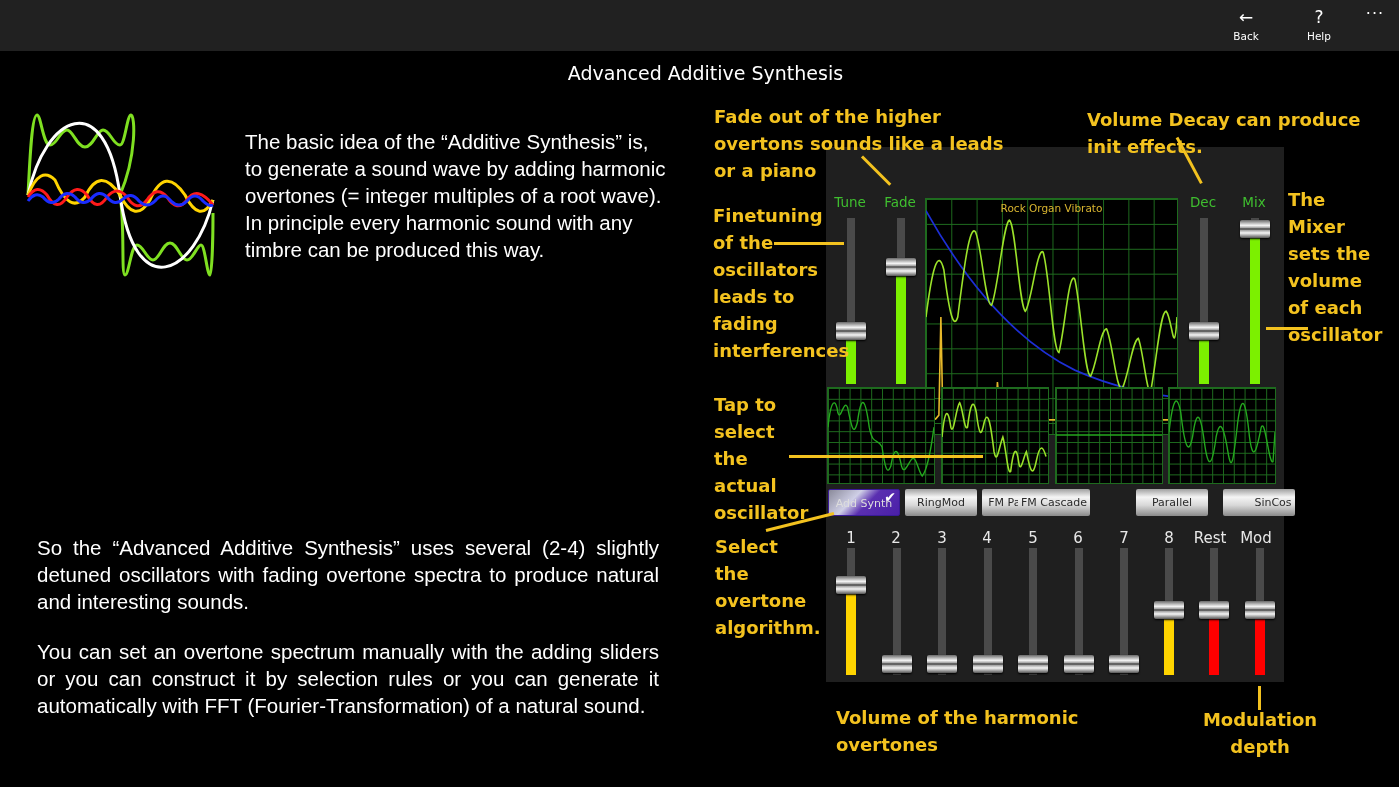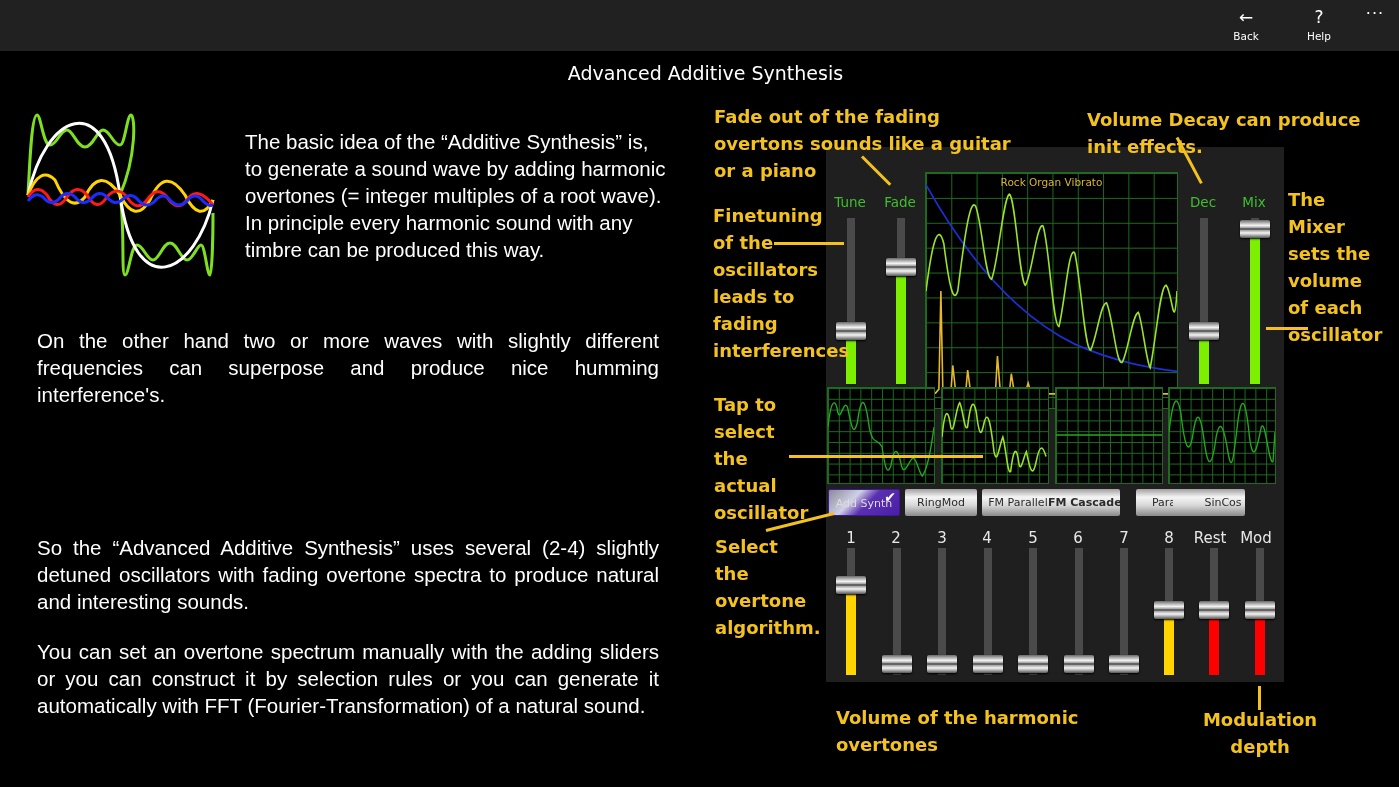--- a/index.html
+++ b/index.html
@@ -34,21 +34,21 @@
 
   .track { position: absolute; width: 8px; background: #4a4a4a; }
   .fill { position: absolute; width: 10px; }
   .thumb { position: absolute; width: 30px; height: 18px; border-radius: 2px;
     background: linear-gradient(to bottom, #6a6a6a 0%, #f4f4f4 30%, #9a9a9a 45%, #202020 50%, #9a9a9a 55%, #f4f4f4 72%, #555 100%);
     box-shadow: 0 1px 2px #000; cursor: grab; }
 
   .scope { position: absolute; background-color: #000;
     background-image: linear-gradient(#1e6b1e 1px, transparent 1px), linear-gradient(90deg, #1e6b1e 1px, transparent 1px);
     border: 1px solid #1e6b1e; }
-  #main-scope { left: 925px; top: 172px; width: 253px; height: 237px; background-size: 25.3px 24.9px; }
+  #main-scope { left: 925px; top: 198px; width: 253px; height: 237px; background-size: 25.3px 24.9px; }
   .mini-scope { top: 387px; height: 97px; width: 108px; background-size: 10.8px 10.8px; cursor: pointer; }
   .scope svg { position: absolute; left: 0; top: 0; width: 100%; height: 100%; }
   .scope-title { position: absolute; left: 0; top: 3px; width: 100%; text-align: center; font-family: "DejaVu Sans", sans-serif; font-size: 10.5px; color: #d9b530; }
 
   .algo-btn { position: absolute; top: 489px; height: 27px; width: 72px; font-family: "DejaVu Sans", sans-serif; font-size: 11px; color: #2a2a2a; text-align: center; line-height: 27px; border-radius: 2px;
     background: linear-gradient(to bottom, #a0a0a0 0%, #f5f5f5 30%, #d8d8d8 60%, #8a8a8a 100%); cursor: pointer; white-space: nowrap; overflow: hidden; }
   .algo-btn.active { background: linear-gradient(135deg, #8a8a9a 0%, #cfcfe6 35%, #5a2fb0 55%, #4a1fa8 100%); color: #ddd; border: 1px solid #3a1a98; }
   .algo-btn .check { position: absolute; right: 3px; top: -6px; color: #fff; font-family: "DejaVu Sans", sans-serif; font-size: 14px; }
 
   .ann { position: absolute; font-family: "DejaVu Sans", sans-serif; font-weight: bold; color: #f3c21f; font-size: 18px; line-height: 27px; }
@@ -76,21 +76,20 @@
 <svg class="wave-art" viewBox="0 0 190 180">
   <path fill="none" stroke="#7fe021" stroke-width="3" d="M3,90 C5,50 7,10 12,10 C16,10 18,40 25,40 C32,40 35,25 42,25 C48,25 52,42 60,42 C68,42 72,25 78,25 C85,25 88,40 95,40 C100,40 102,10 106,10 C110,10 112,50 95,90 C100,120 96,170 100,170 C104,170 106,140 112,140 C118,140 122,155 128,155 C134,155 138,138 145,138 C152,138 156,155 162,155 C168,155 172,140 176,140 C180,140 182,170 185,170 C187,170 188,130 188,108"></path>
   <path fill="none" stroke="#ffffff" stroke-width="3" d="M3,90 C20,10 80,-20 95,90 C110,200 170,170 188,95"></path>
   <path fill="none" stroke="#ffd400" stroke-width="3" d="M3,90 Q15,60 30,75 Q45,110 60,92 Q75,60 95,90 Q110,120 125,95 Q140,60 160,90 Q175,120 188,95"></path>
   <path fill="none" stroke="#ff1a1a" stroke-width="3" d="M3,92 Q12,78 22,90 Q32,108 42,92 Q52,78 62,90 Q72,108 82,92 Q92,80 102,92 Q112,108 122,95 Q132,80 142,92 Q152,108 162,95 Q172,80 188,100"></path>
   <path fill="none" stroke="#1a2cff" stroke-width="3" d="M3,96 Q10,86 18,92 Q26,102 34,94 Q42,84 50,92 Q58,102 66,94 Q74,84 82,92 Q90,102 98,94 Q106,86 114,96 Q122,104 130,96 Q138,86 146,96 Q154,104 162,96 Q170,86 178,96 Q184,102 188,100"></path>
 </svg>
 
 <div class="txt" id="p1">The basic idea of the “Additive Synthesis” is, to generate a sound wave by adding harmonic overtones (= integer multiples of a root wave). In principle every harmonic sound with any timbre can be produced this way.</div>
 <div class="txt justify" id="p2">
-  <div>On the other hand two or more waves with slightly different frequencies can superpose and produce nice humming interference's.</div>
 </div>
 <div class="txt justify" id="p3">So the “Advanced Additive Synthesis” uses several (2-4) slightly detuned oscillators with fading overtone spectra to produce natural and interesting sounds.</div>
 <div class="txt justify" id="p4">You can set an overtone spectrum manually with the adding sliders or you can construct it by selection rules or you can generate it automatically with FFT (Fourier-Transformation) of a natural sound.</div>
 
 <div class="panel"></div>
 
 <div class="slabel green" style="left:825px;top:194px;">Tune</div>
 <div class="slabel green" style="left:875px;top:194px;">Fade</div>
 <div class="slabel green" style="left:1178px;top:194px;">Dec</div>
 <div class="slabel green" style="left:1229px;top:194px;">Mix</div>
@@ -148,23 +147,23 @@
     <path fill="none" stroke="#24a81e" stroke-width="1.4" d="M0,45 C4,10 8,5 12,25 C16,60 20,70 24,50 C28,20 32,25 36,55 C40,85 44,80 48,50 C52,30 56,40 60,65 C64,90 66,70 70,35 C74,5 78,10 82,50 C86,80 90,60 94,40 C98,30 102,80 106,75 L108,45"></path>
   </svg>
 </div>
 
 <div class="algo-btn active" style="left:828px;">
   <span>Add Synth</span>
   <span class="check">✔</span>
 </div>
 <div class="algo-btn" style="left:905px;">RingMod</div>
 <div class="algo-btn" style="left:982px;">FM Parallel</div>
-<div class="algo-btn" style="left:1048px;font-weight:bold;">FM Cascade</div>
+<div class="algo-btn" style="left:1018px;">FM Cascade</div>
 <div class="algo-btn" style="left:1136px;">Parallel</div>
-<div class="algo-btn" style="left:1173px;padding-left:28px;">SinCos</div>
+<div class="algo-btn" style="left:1223px;padding-left:28px;">SinCos</div>
 
 <div class="slabel white" style="left:826px;top:529px;">1</div>
 <div class="slabel white" style="left:871px;top:529px;">2</div>
 <div class="slabel white" style="left:917px;top:529px;">3</div>
 <div class="slabel white" style="left:962px;top:529px;">4</div>
 <div class="slabel white" style="left:1008px;top:529px;">5</div>
 <div class="slabel white" style="left:1053px;top:529px;">6</div>
 <div class="slabel white" style="left:1099px;top:529px;">7</div>
 <div class="slabel white" style="left:1144px;top:529px;">8</div>
 <div class="slabel white" style="left:1185px;top:529px;">Rest</div>
@@ -208,21 +207,21 @@
   <div class="track" style="left:1210px;top:548px;height:127px;"></div>
   <div class="fill" style="left:1209px;top:619px;height:56px;background:#ff0000;"></div>
   <div class="thumb" style="left:1199px;top:601px;"></div>
 </div>
 <div>
   <div class="track" style="left:1256px;top:548px;height:127px;"></div>
   <div class="fill" style="left:1255px;top:619px;height:56px;background:#ff0000;"></div>
   <div class="thumb" style="left:1245px;top:601px;"></div>
 </div>
 
-<div class="ann" style="left:714px;top:103px;width:300px;">Fade out of the fading overtons sounds like a guitar or a piano</div>
+<div class="ann" style="left:714px;top:103px;width:300px;">Fade out of the higher overtons sounds like a leads or a piano</div>
 <div class="ann" style="left:1087px;top:106px;width:300px;">Volume Decay can produce init effects.</div>
 <div class="ann" style="left:713px;top:202px;width:120px;">Finetuning of the oscillators leads to fading interferences</div>
 <div class="ann" style="left:1288px;top:186px;width:100px;">The Mixer sets the volume of each oscillator</div>
 <div class="ann" style="left:714px;top:391px;width:100px;">Tap to select the actual oscillator</div>
 <div class="ann" style="left:715px;top:533px;width:100px;">Select the overtone algorithm.</div>
 <div class="ann" style="left:836px;top:704px;width:330px;">Volume of the harmonic overtones</div>
 <div class="ann" style="left:1200px;top:706px;width:120px;text-align:center;">Modulation depth</div>
 
 <div class="ann-line" style="left:862px;top:155px;width:40px;transform:rotate(45deg);"></div>
 <div class="ann-line" style="left:1177px;top:136px;width:52px;transform:rotate(62deg);"></div>

